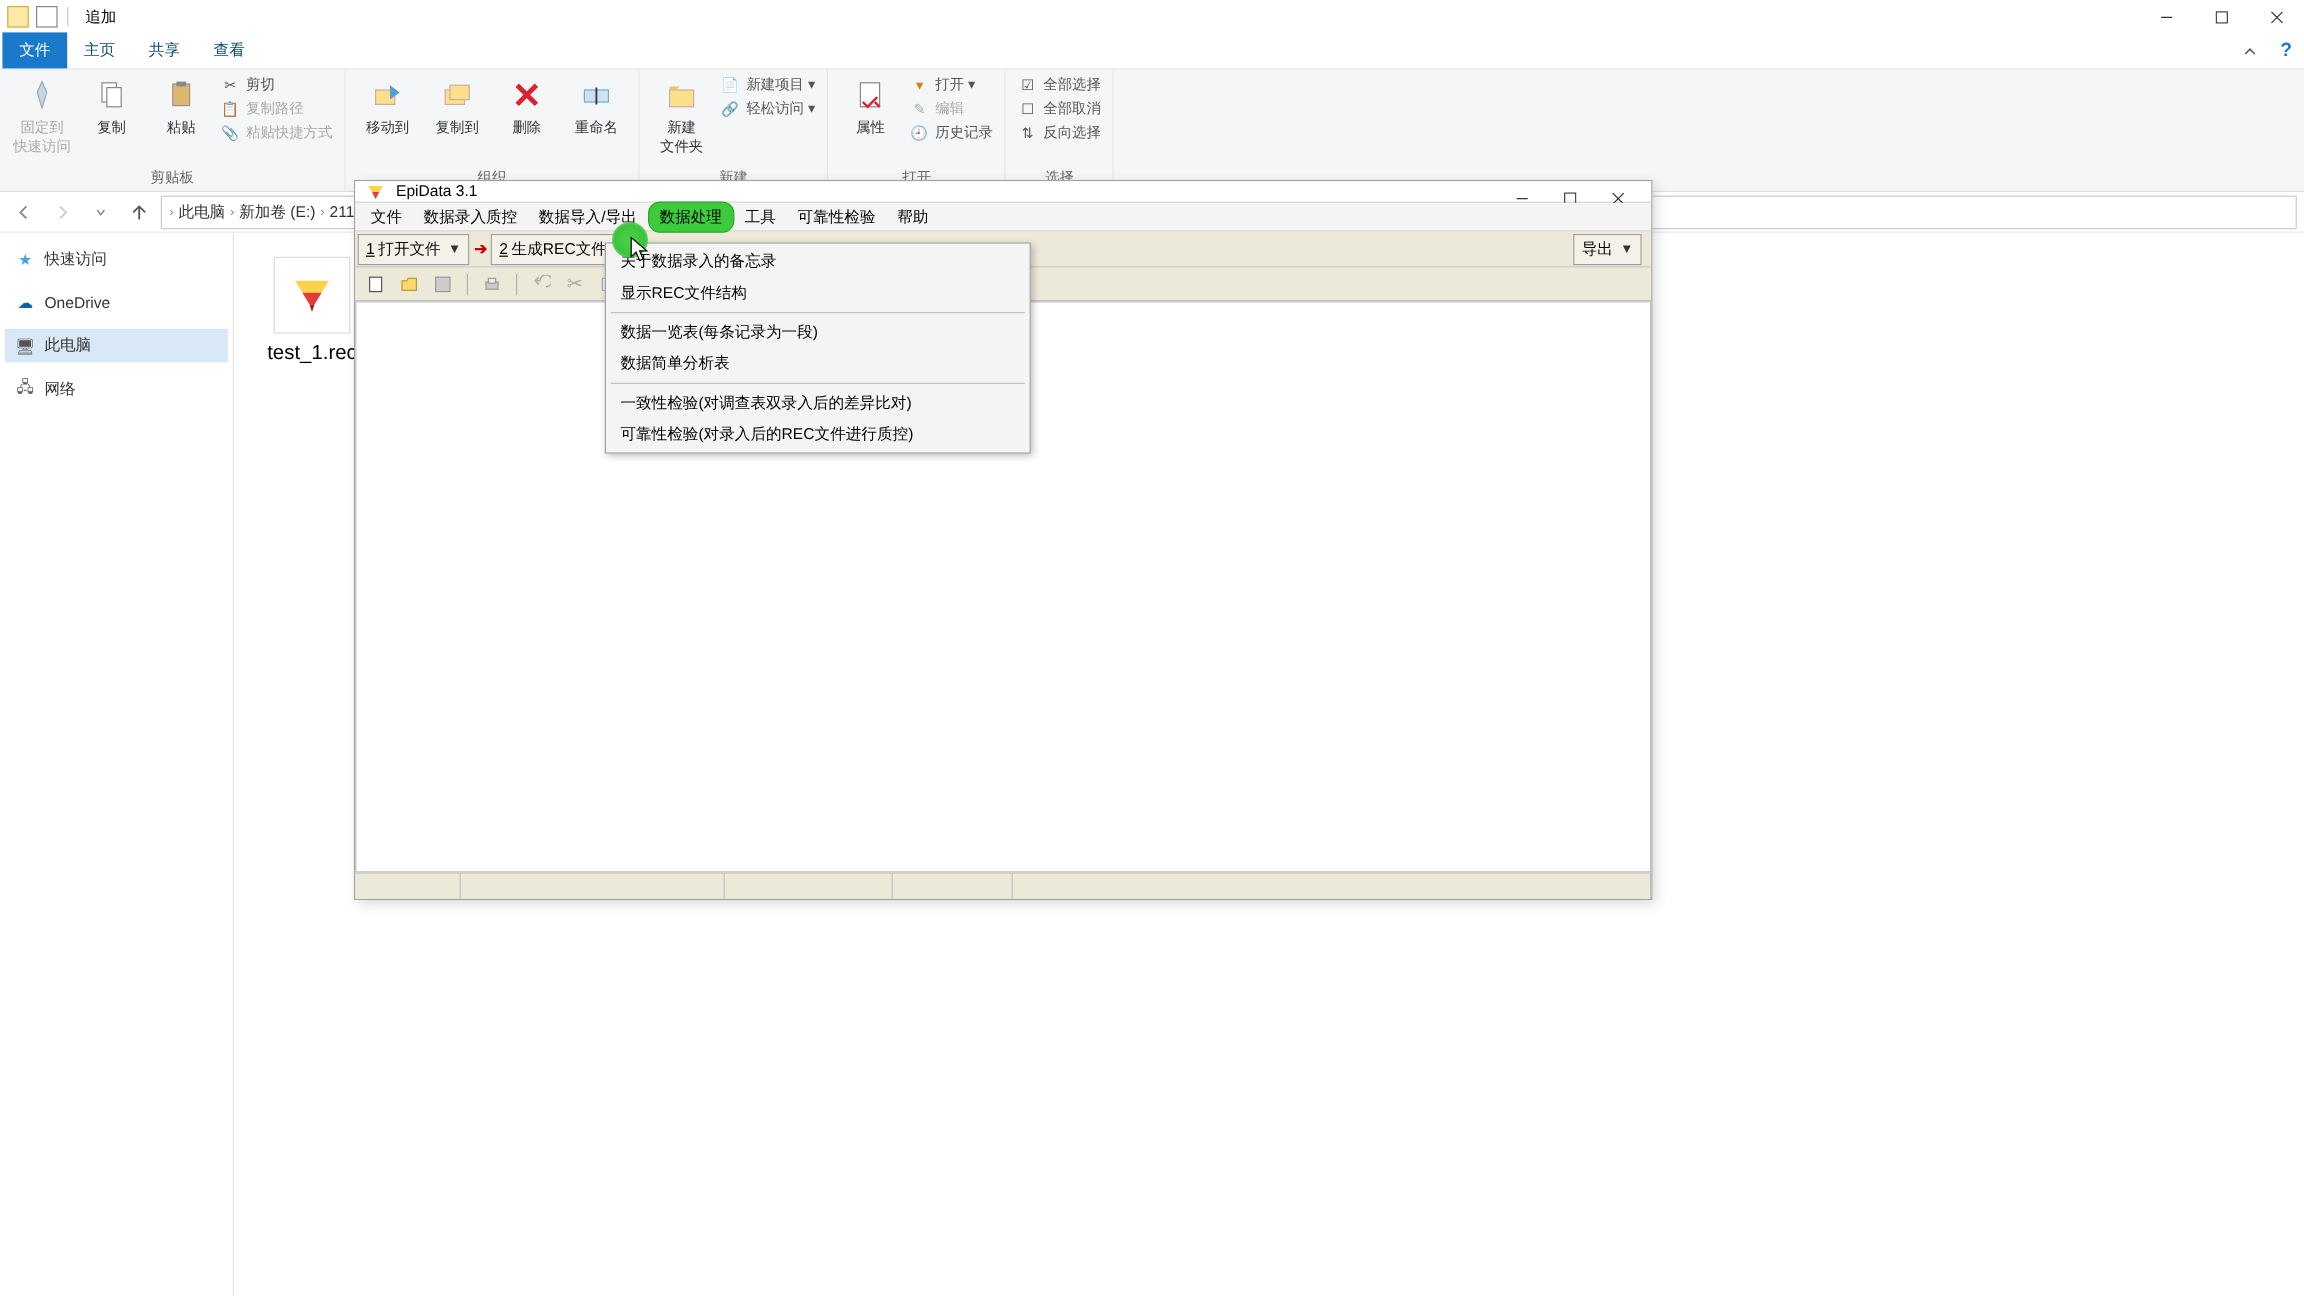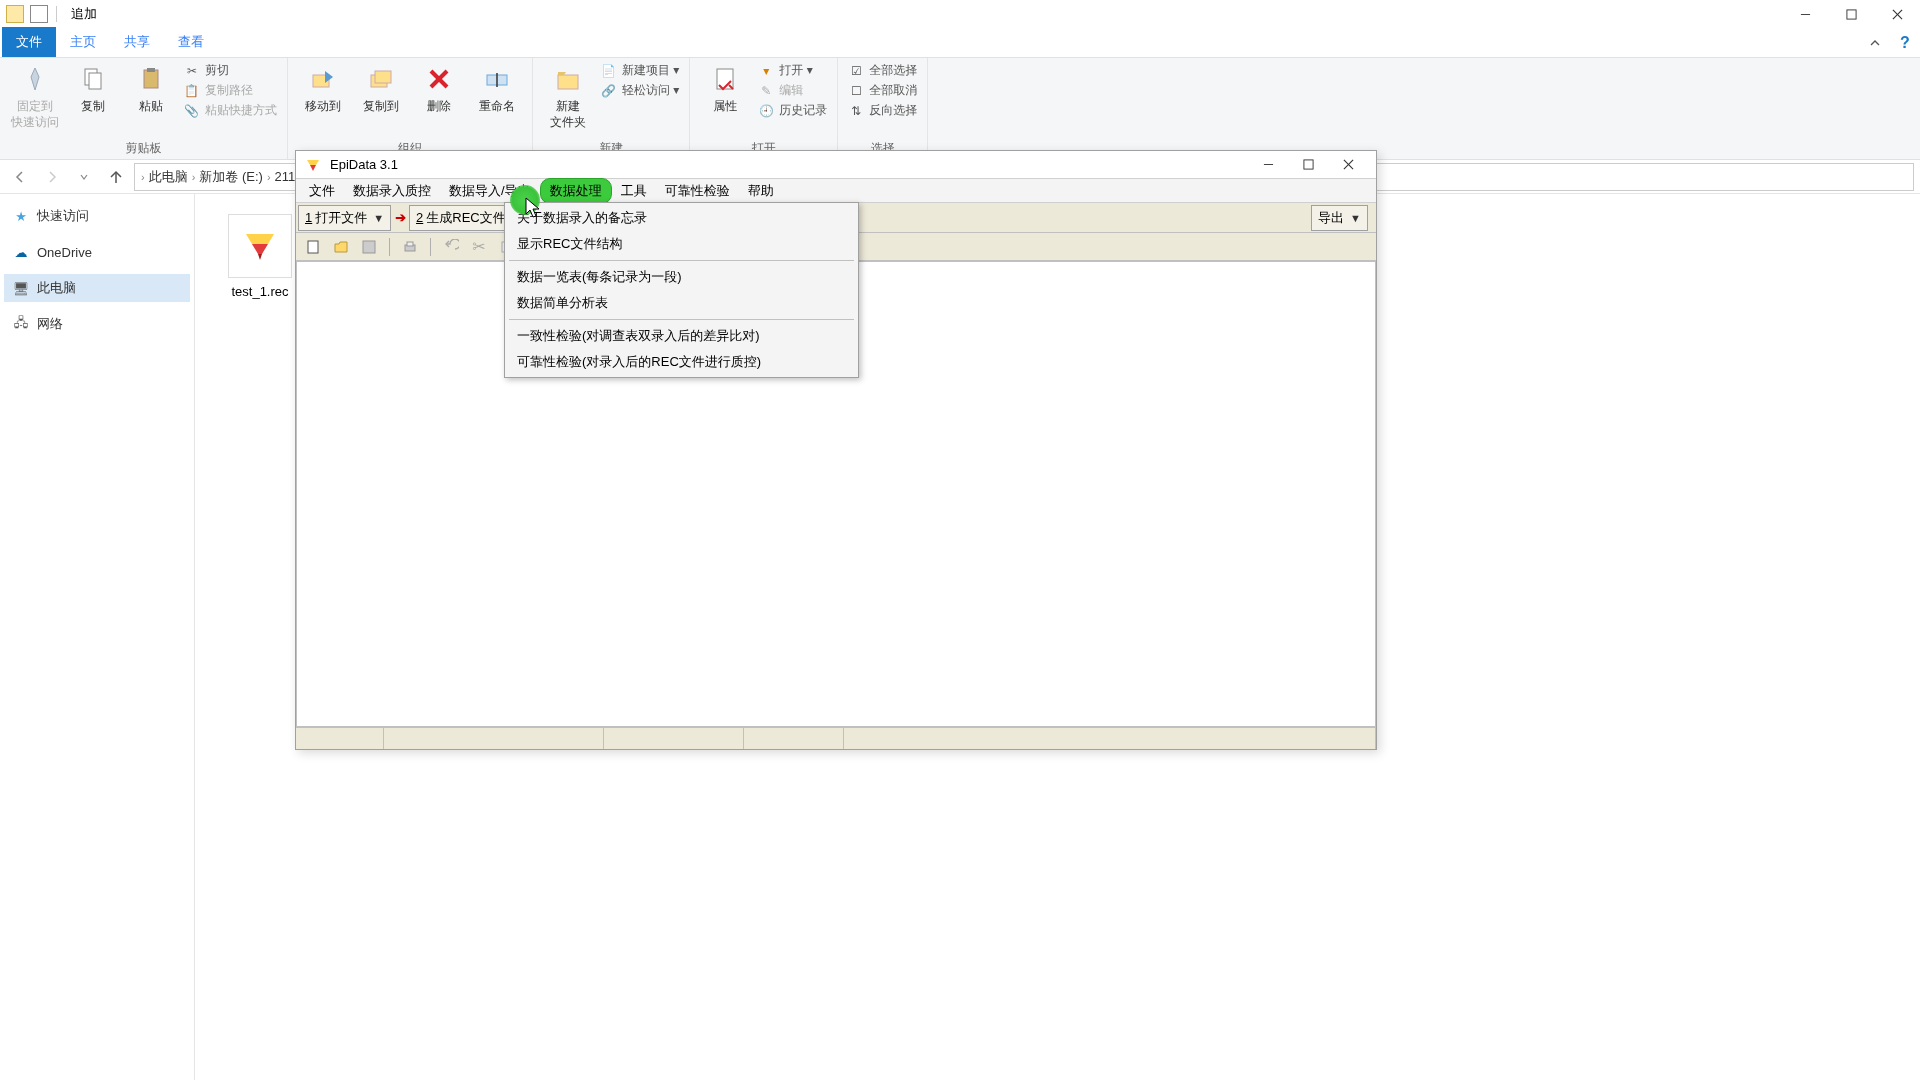--- a/index.html
+++ b/index.html
@@ -11,21 +11,21 @@
   .tb-icon2 { width: 18px; height: 18px; margin-left: 6px; background: #fff; border: 1px solid #888; display: inline-block; }
   .tb-sep { width: 1px; height: 16px; background: #ccc; margin: 0 8px; }
   .tb-title { margin-left: 6px; }
   .tb-spacer { flex: 1; }
   .tb-ctrl { width: 46px; height: 28px; display: flex; align-items: center; justify-content: center; color: #555; }
   .tb-ctrl svg { width: 11px; height: 11px; }
 
   
   .tabstrip { height: 30px; display: flex; align-items: flex-end; background: #fff; padding-left: 2px; border-bottom: 1px solid #e1e1e1; position: relative; }
   .tab-file { background: #1979ca; color: #fff; padding: 6px 14px; font-size: 13px; }
-  .tab-item { padding: 6px 14px; font-size: 13px; color: #3b82f6; }
+  .tab-item { padding: 6px 14px; font-size: 13px; color: #0c4a6e; }
   .tabstrip-right { position: absolute; right: 0; top: 0; display: flex; }
   .ribbon-btn { width: 30px; height: 30px; display:flex; align-items:center; justify-content:center; color:#555; }
 
   
   .ribbon { height: 102px; background: #f5f6f7; border-bottom: 1px solid #e1e1e1; display: flex; }
   .rgroup { border-right: 1px solid #e5e5e5; padding: 4px 10px 2px 10px; display: flex; flex-direction: column; }
   .rgroup-content { flex: 1; display: flex; align-items: flex-start; gap: 8px; }
   .rgroup-label { text-align: center; font-size: 12px; color: #666; padding-top: 2px; }
   .big-btn { display: flex; flex-direction: column; align-items: center; width: 50px; font-size: 12px; color: #333; gap: 2px; }
   .big-btn .icon-box { width: 34px; height: 34px; display:flex; align-items:center; justify-content:center; }
@@ -41,34 +41,34 @@
   .crumb-sep { color: #888; font-size: 11px; }
 
   
   .body-area { display: flex; height: calc(1080px - 28px - 30px - 102px - 34px); }
   .navtree { width: 195px; border-right: 1px solid #e5e5e5; padding: 8px 4px; background:#fff; }
   .tree-item { display: flex; align-items: center; gap: 7px; padding: 5px 8px; font-size: 13px; color: #333; }
   .tree-item.selected { background: #d9e8f6; }
   .tree-icon { width: 18px; height: 18px; display:flex; align-items:center; justify-content:center; }
 
   .files-area { flex: 1; padding: 20px; position: relative; background:#fff; }
-  .file-item { width: 90px; display: flex; flex-direction: column; align-items: center; gap: 6px; font-size: 13px; }
+  .file-item { width: 90px; display: flex; flex-direction: column; align-items: center; gap: 6px; font-size: 17px; }
   .file-thumb { width: 64px; height: 64px; border: 1px solid #ddd; display:flex; align-items:center; justify-content:center; background:#fff; }
 
   
   .epidata-window {
     position: absolute;
     left: 295px; top: 150px;
     width: 1082px; height: 600px;
     background: #f0f0f0;
     border: 1px solid #a0a0a0;
     box-shadow: 3px 3px 10px rgba(0,0,0,0.15);
     display: flex; flex-direction: column;
   }
-  .ed-titlebar { height: 28px; background: #fff; display:flex; align-items:center; padding: 0 8px; border-bottom: 1px solid #d0d0d0; }
+  .ed-titlebar { height: 18px; background: #fff; display:flex; padding: 0 8px; border-bottom: 1px solid #d0d0d0; }
   .ed-logo { width: 18px; height: 18px; margin-right: 8px; display:flex; align-items:center; justify-content:center; }
   .ed-title { font-size: 13px; }
   .ed-spacer { flex:1; }
   .ed-ctrl { width: 40px; height: 28px; display:flex; align-items:center; justify-content:center; color:#333; }
   .ed-menubar { height: 24px; background: #f4f4f4; display:flex; align-items:center; padding: 0 4px; font-size: 13px; border-bottom: 1px solid #d0d0d0; }
   .ed-menu { padding: 3px 9px; }
   .ed-menu.active { background: #3ccb3c; color: #000; border: 1px solid #2aa52a; border-radius: 10px; position: relative; }
   .ed-toolbar1 { height: 30px; background: #ece9d8; border-bottom: 1px solid #c0c0c0; display:flex; align-items:center; padding: 2px; font-size: 13px; }
   .ed-tbtn { border: 1px solid #a0a0a0; background: #f4f2e8; padding: 3px 6px; display:flex; align-items:center; gap:3px; margin-right: 1px; }
   .ed-tbtn .u { text-decoration: underline; }

